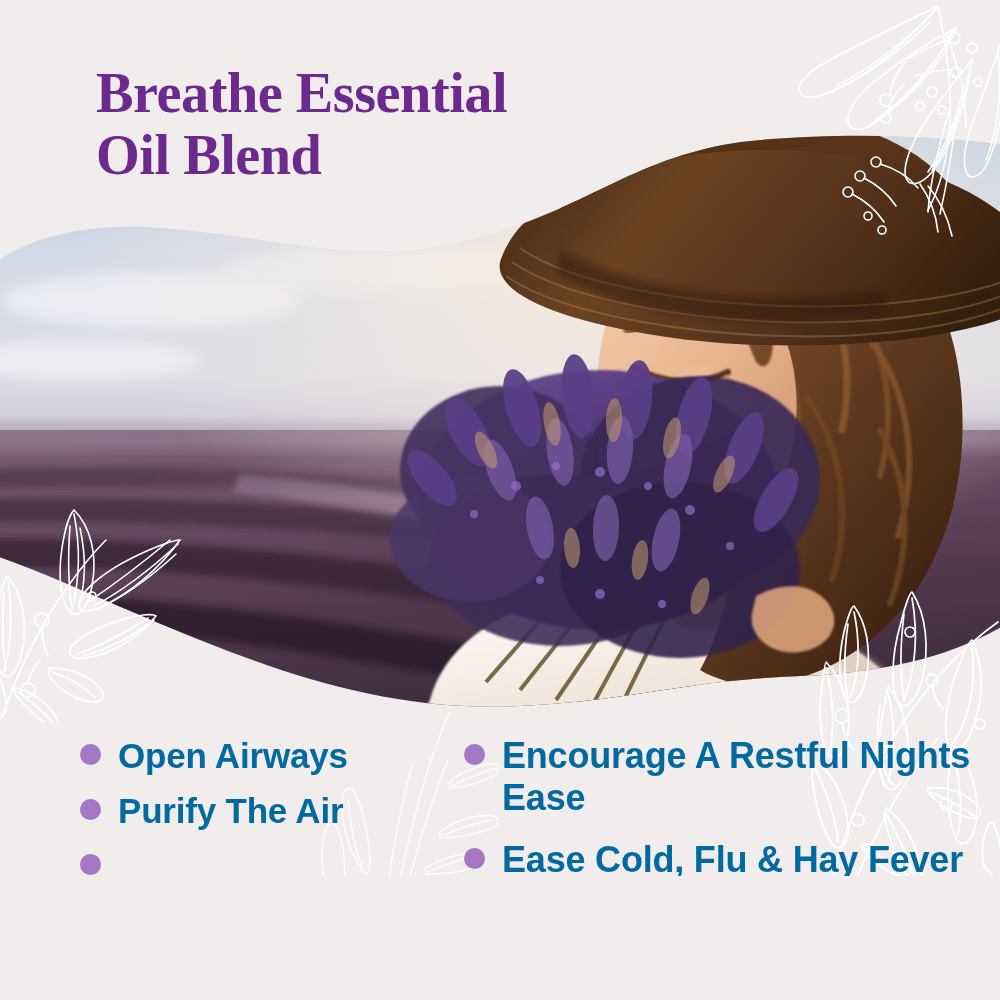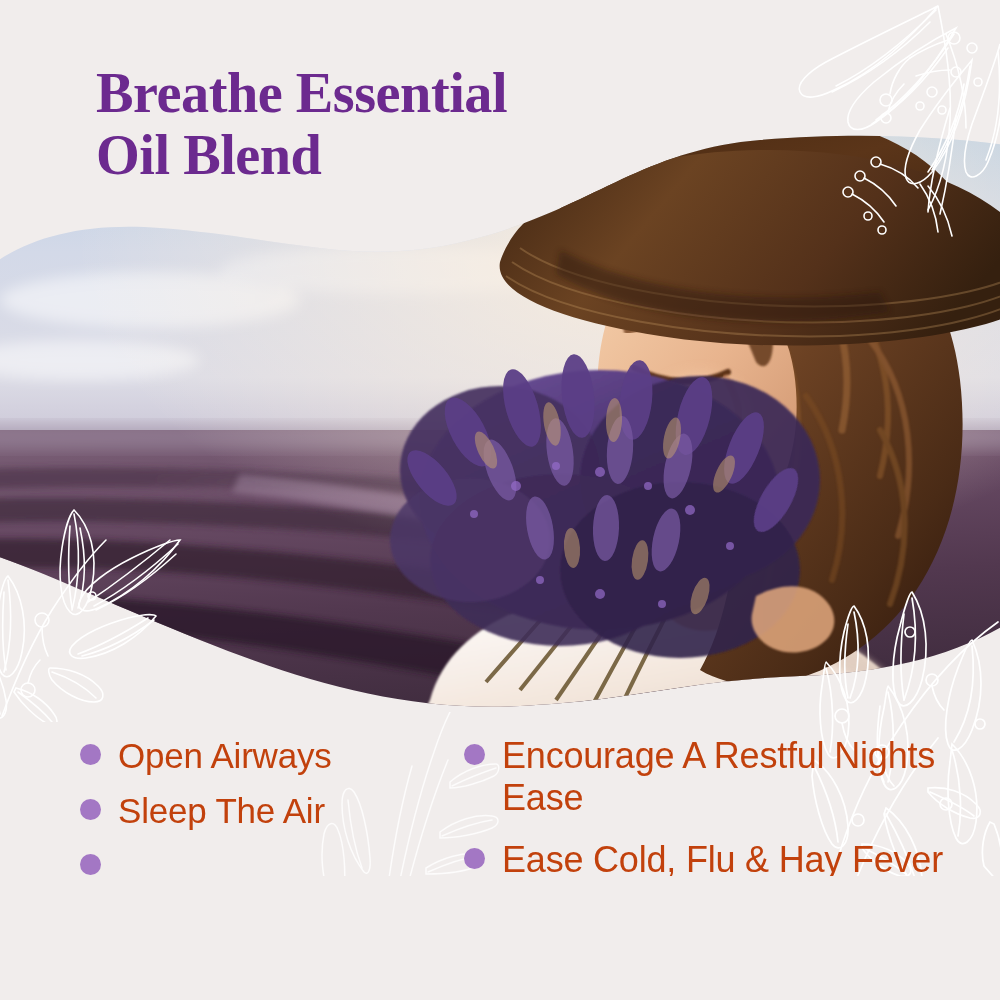--- a/index.html
+++ b/index.html
@@ -82,24 +82,24 @@
     flex: 0 0 auto;
     width: 21px;
     height: 21px;
     border-radius: 50%;
     background: #A377C4;
     margin-top: 9px;
     margin-right: 17px;
   }
   .benefit-text {
     font-family: "Liberation Sans", sans-serif;
-    font-weight: normal;
+    font-weight: bold;
     font-size: 35px;
     line-height: 41px;
-    color: #c2410c;
+    color: #0369a1;
     letter-spacing: -0.2px;
   }
   .col-right .benefit-text { font-size: 36px; line-height: 42px; }
 
   
   .deco {
     position: absolute;
     pointer-events: none;
   }
   .deco svg { display: block; }
@@ -532,21 +532,21 @@
 
   <div class="benefits">
 
     <div class="col col-left">
       <div class="benefit-item">
         <span class="bullet-dot"></span>
         <span class="benefit-text">Open Airways</span>
       </div>
       <div class="benefit-item">
         <span class="bullet-dot"></span>
-        <span class="benefit-text">Sleep The Air</span>
+        <span class="benefit-text">Purify The Air</span>
       </div>
       <div class="benefit-item">
         <span class="bullet-dot"></span>
       </div>
     </div>
 
     <div class="col col-right">
       <div class="benefit-item">
         <span class="bullet-dot"></span>
         <span class="benefit-text">Encourage A Restful Nights Ease</span>

